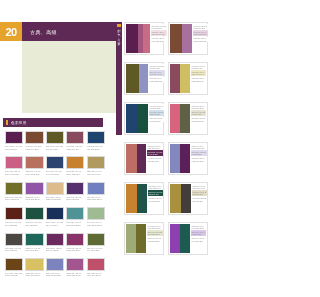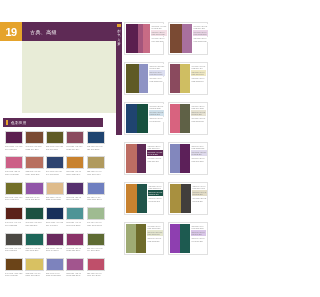--- a/index.html
+++ b/index.html
@@ -122,21 +122,21 @@
     white-space:nowrap;overflow:hidden;
   }
   .code-block .cl{display:block;}
 </style>
 </head>
 <body>
 
 <div class="page">
 
   <div class="title-row">
-    <div class="num-badge">19</div>
+    <div class="num-badge">20</div>
     <div class="title-bar"></div>
     <div class="title-text">古典、高级</div>
   </div>
 
   <div class="hero-panel"></div>
 
   <div class="sec-head">
     <div class="marker"></div>
     <div class="label">色彩应用</div>
   </div>

